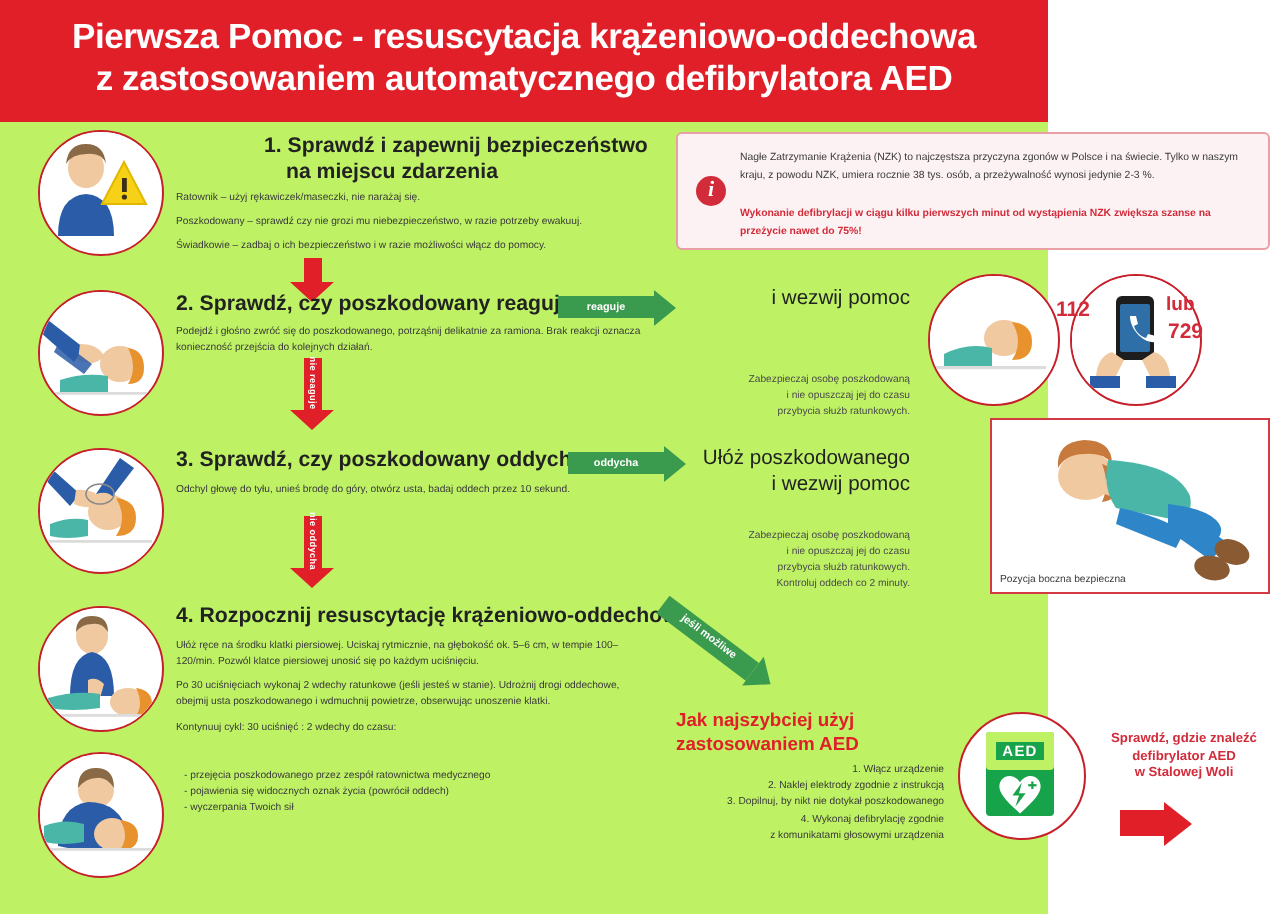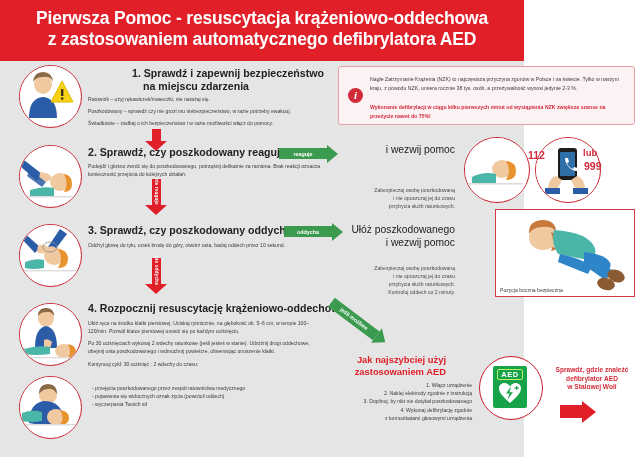--- a/index.html
+++ b/index.html
@@ -4,21 +4,21 @@
 <style>
   html,body{margin:0;padding:0;}
   body{
     width:640px;height:457px;
     background:#ffffff;
     font-family:"Liberation Sans", sans-serif;
     color:#333;
     overflow:hidden;
     position:relative;
   }
-  .poster{position:relative;width:524px;height:457px;background:#e5e5e5;}
+  .poster{position:relative;width:524px;height:457px;background:#bef264;}
 
   
   .header{
     background:#e01f28;
     color:#fff;
     padding:8px 10px 10px 10px;
     text-align:center;
   }
   .header .line{
     font-size:17.5px;
@@ -163,37 +163,37 @@
   }
   .recovery-cap{
     position:absolute;left:4px;bottom:3px;
     font-size:5.1px;color:#3a3a3a;white-space:nowrap;
   }
 
   
   .aed-title{
     position:absolute;
     font-size:9.4px;font-weight:bold;color:#e01f28;
-    text-align:right;line-height:1.28;
+    line-height:1.28;
   }
   .aed-list{
     position:absolute;
     font-size:5.1px;line-height:1.65;color:#3a3a3a;text-align:right;
   }
   .aed-sign-circle{
     position:absolute;
     border:1.5px solid #c8202b;border-radius:50%;background:#fff;
   }
   .aed-sign{
     position:absolute;background:#16a34a;border-radius:2px;
     display:flex;flex-direction:column;align-items:center;justify-content:center;
   }
   .aed-sign .aed-word{
     color:#fff;font-size:7.5px;font-weight:bold;letter-spacing:0.6px;
-    border:1px solid #bef264;border-radius:2px;padding:0 3px;line-height:1.25;
+    border:5px solid #bef264;border-radius:2px;padding:0 3px;line-height:1.25;
     background:#16a34a;
   }
   .aed-find{
     position:absolute;
     font-size:6.6px;font-weight:bold;color:#d22b3a;text-align:center;line-height:1.35;
   }
 
   
   .phone-num{
     position:absolute;color:#d22b3a;font-weight:bold;
@@ -306,21 +306,21 @@
         <rect x="24" y="14" width="15" height="24" rx="1" fill="#2e6fa8"></rect>
         <path d="M29 20 l3 0 1 4 -2 1 c1 3 3 5 6 6 l1 -2 4 1 0 3 c-6 1 -13 -6 -13 -13 Z" fill="#ffffff"></path>
         <path d="M12 50 Q13 40 20 38 L26 42 L22 50 Z" fill="#f0c9a0"></path>
         <path d="M9 50 L24 50 L24 56 L9 56 Z" fill="#2b5ca8"></path>
         <path d="M49 50 Q48 40 41 38 L35 42 L39 50 Z" fill="#f0c9a0"></path>
         <path d="M37 50 L52 50 L52 56 L37 56 Z" fill="#2b5ca8"></path>
       </svg>
     </div>
     <div class="phone-num" style="left:500px;top:88px;font-size:10.5px;margin-left:28px;">112</div>
     <div class="phone-num" style="left:583px;top:86px;font-size:9.5px;">lub</div>
-    <div class="phone-num" style="left:584px;top:99px;font-size:10.5px;">999</div>
+    <div class="phone-num" style="left:584px;top:99px;font-size:10.5px;">729</div>
 
     <div class="circle-img" style="left:19px;top:163px;width:61px;height:61px;">
       <svg width="58" height="58" viewBox="0 0 58 58">
         <rect width="58" height="58" fill="#ffffff"></rect>
         <ellipse cx="34" cy="31" rx="10" ry="9" fill="#f0c9a0"></ellipse>
         <path d="M38 24 Q48 25 48 34 Q48 43 38 43 Q44 34 38 24 Z" fill="#e8922e"></path>
         <path d="M5 37 Q15 33 24 35 L24 43 Q13 45 5 43 Z" fill="#49b6a8"></path>
         <path d="M2 6 L20 22 L15 28 L0 12 Z" fill="#2b5ca8"></path>
         <path d="M40 4 L28 22 L34 26 L47 9 Z" fill="#2b5ca8"></path>
         <path d="M18 20 Q27 19 31 25 Q25 31 17 27 Z" fill="#f0c9a0"></path>

